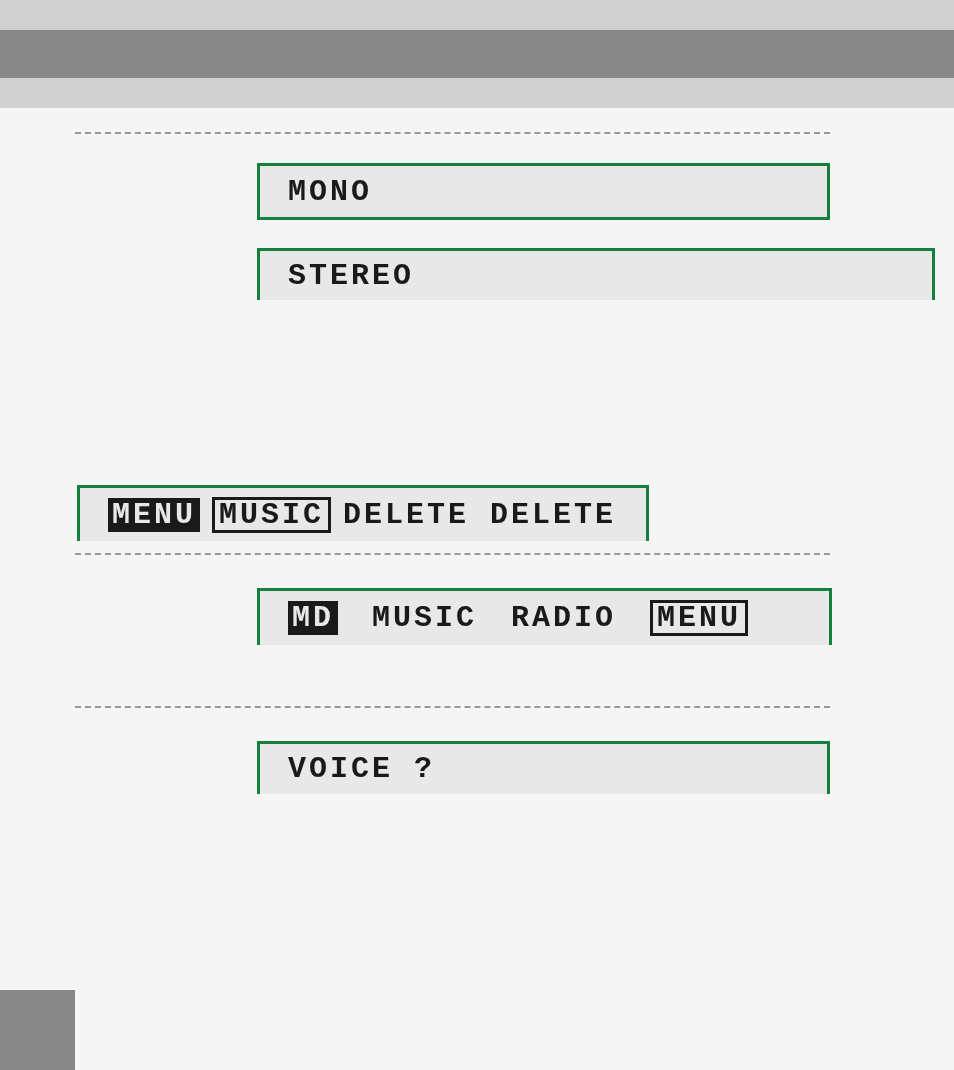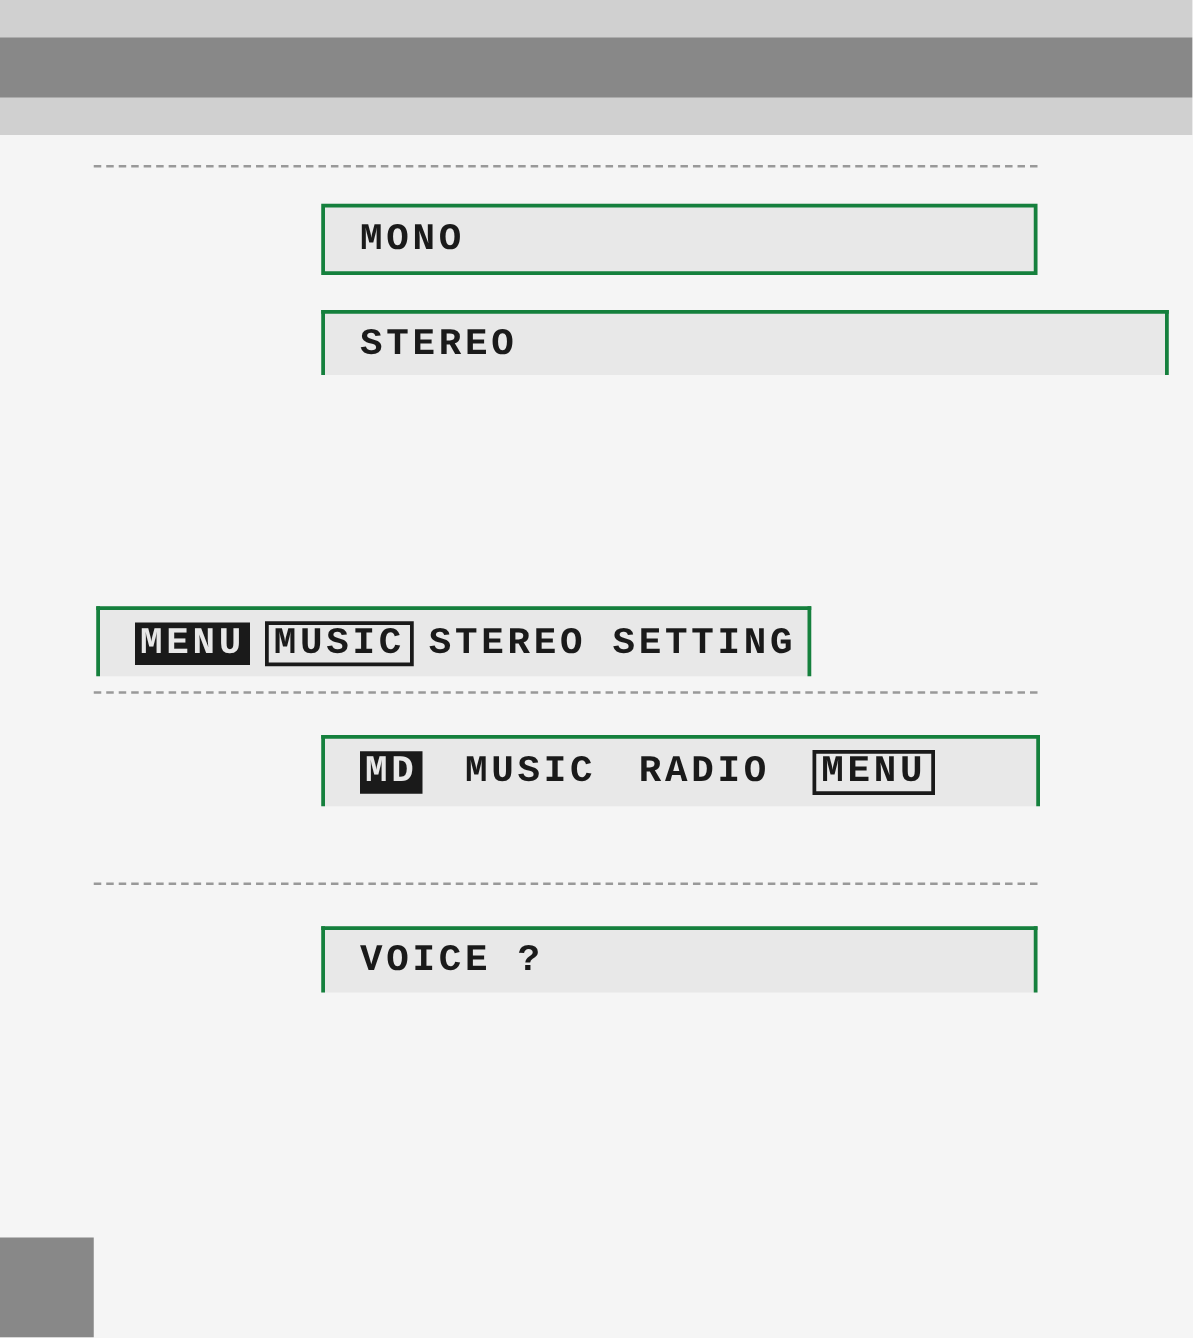--- a/index.html
+++ b/index.html
@@ -131,21 +131,21 @@
   <span class="lcd-text">MONO</span>
 </div>
 
 <div class="lcd-box cut-bottom box-stereo">
   <span class="lcd-text">STEREO</span>
 </div>
 
 <div class="lcd-box cut-bottom box-delete-setting">
   <span class="lcd-text inverted">MENU</span>
   <span class="lcd-text bordered-label">MUSIC</span>
-  <span class="lcd-text">STEREO SETTING</span>
+  <span class="lcd-text">DELETE DELETE</span>
 </div>
 
 <div class="divider divider-2"></div>
 
 <div class="lcd-box cut-bottom box-music-radio">
   <span class="lcd-text inverted">MD</span>
   <span class="lcd-text">MUSIC</span>
   <span class="lcd-text">RADIO</span>
   <span class="lcd-text bordered-label">MENU</span>
 </div>

